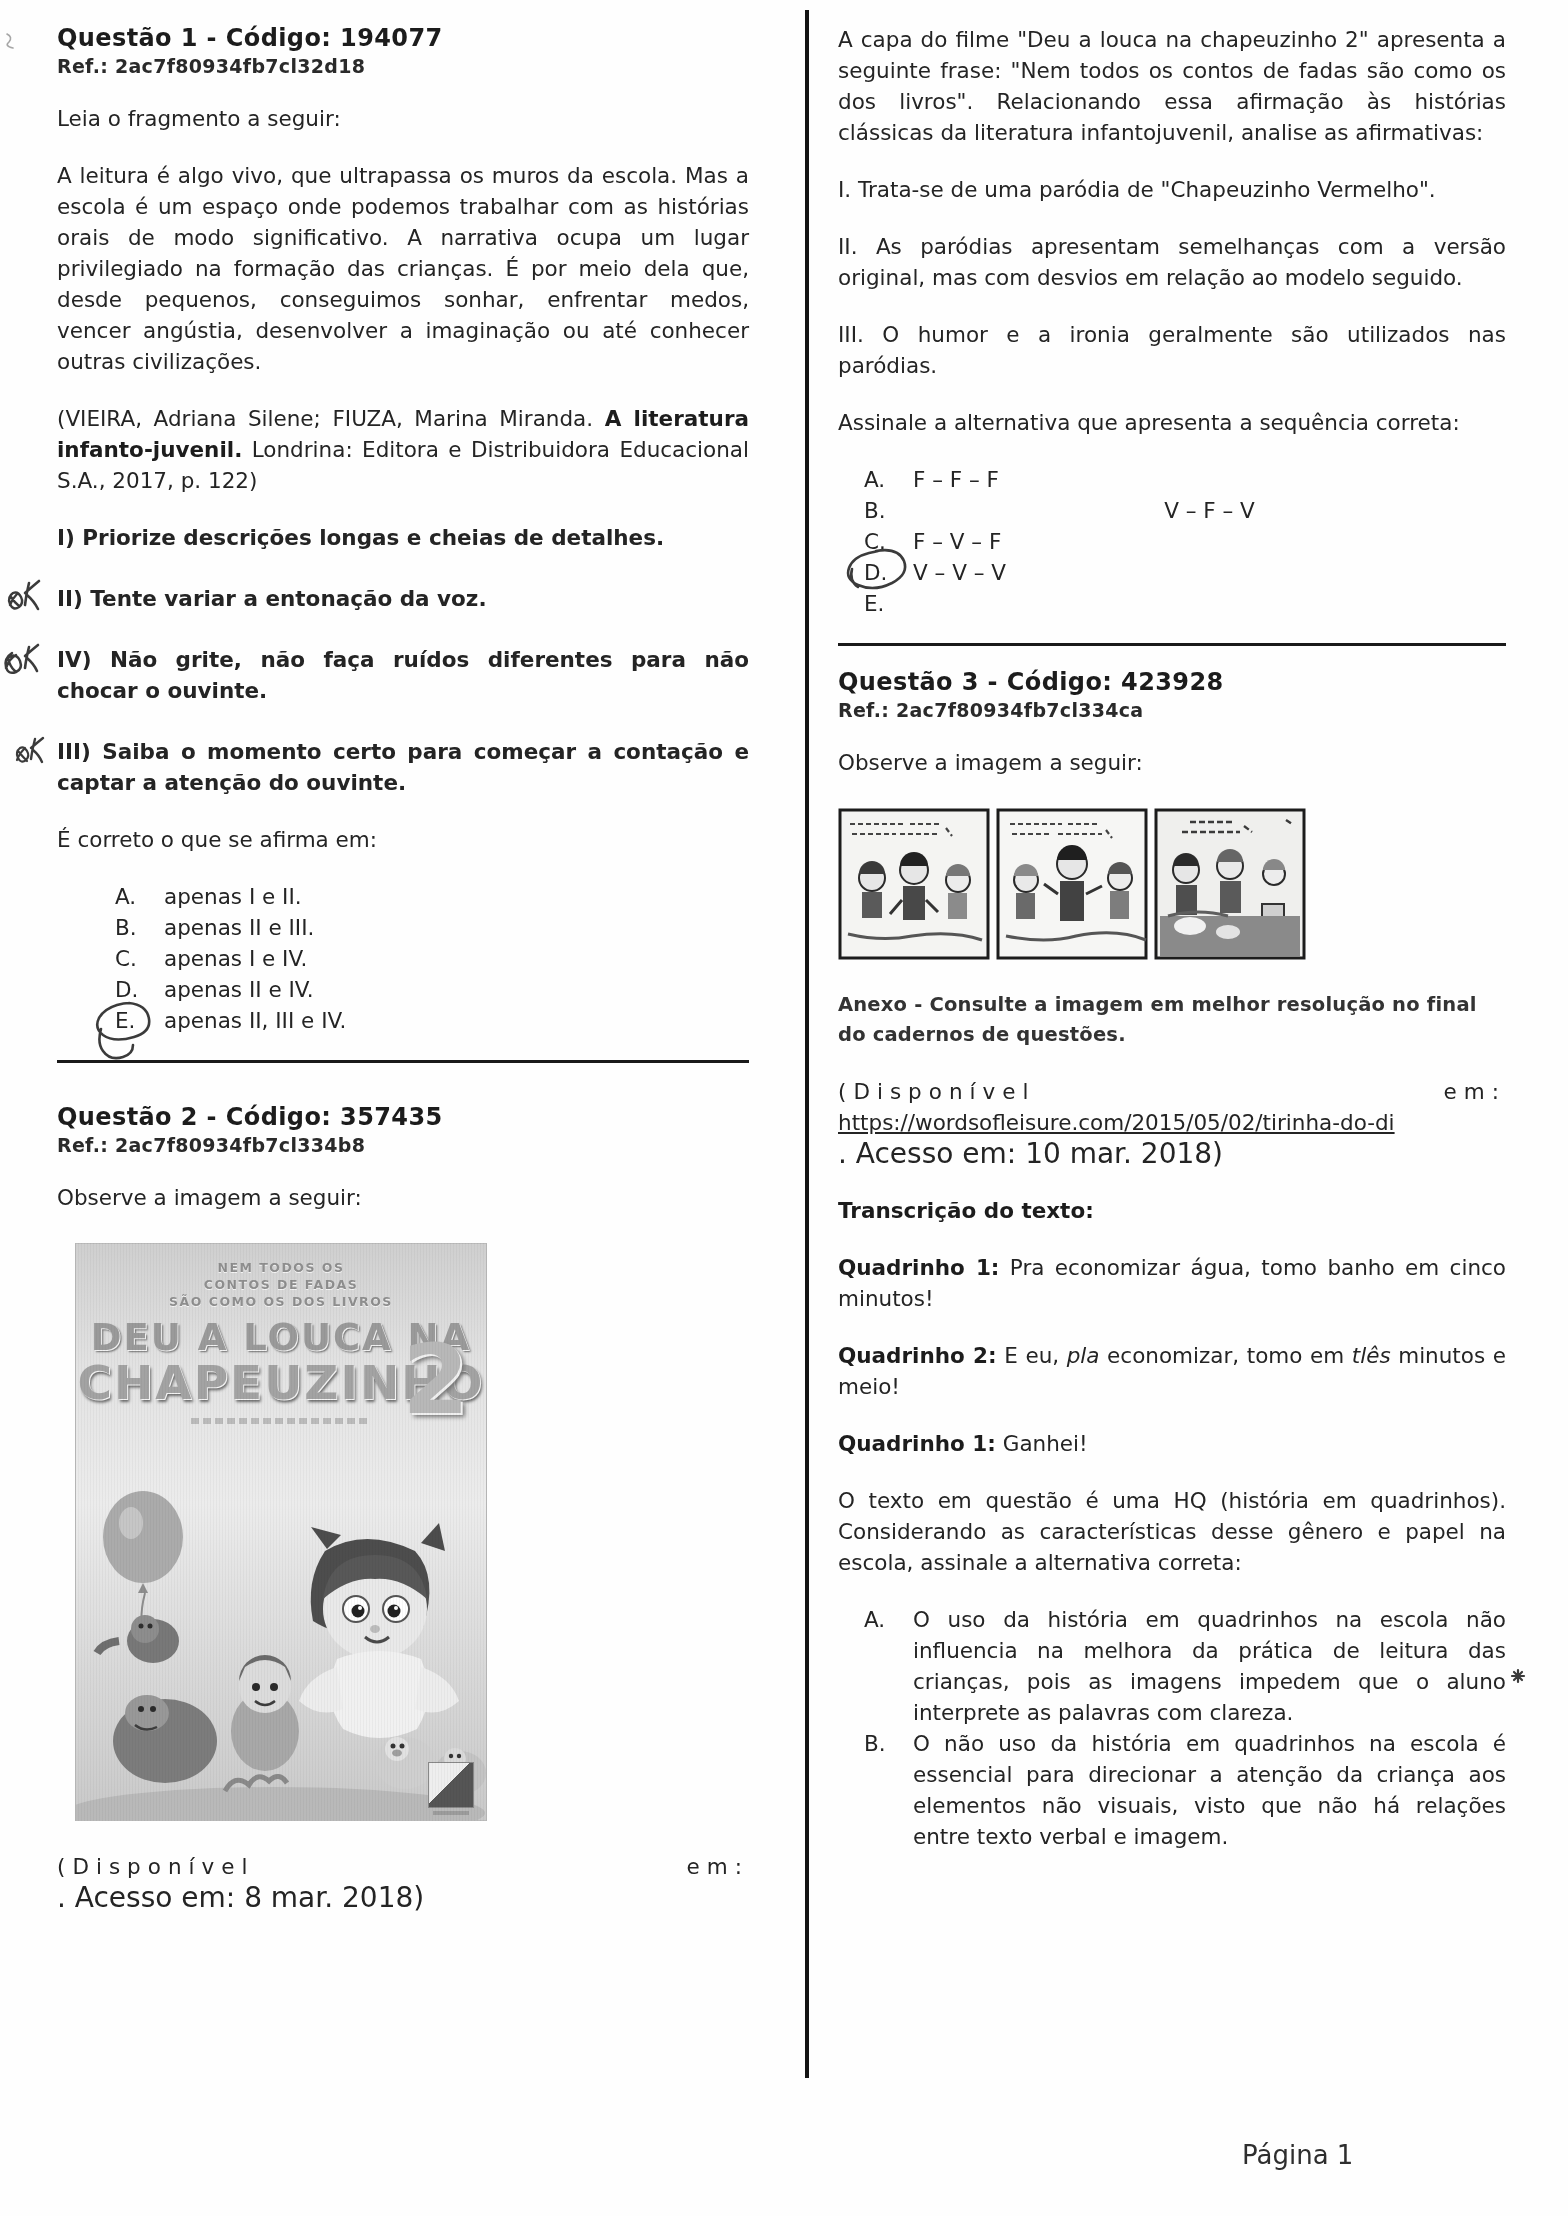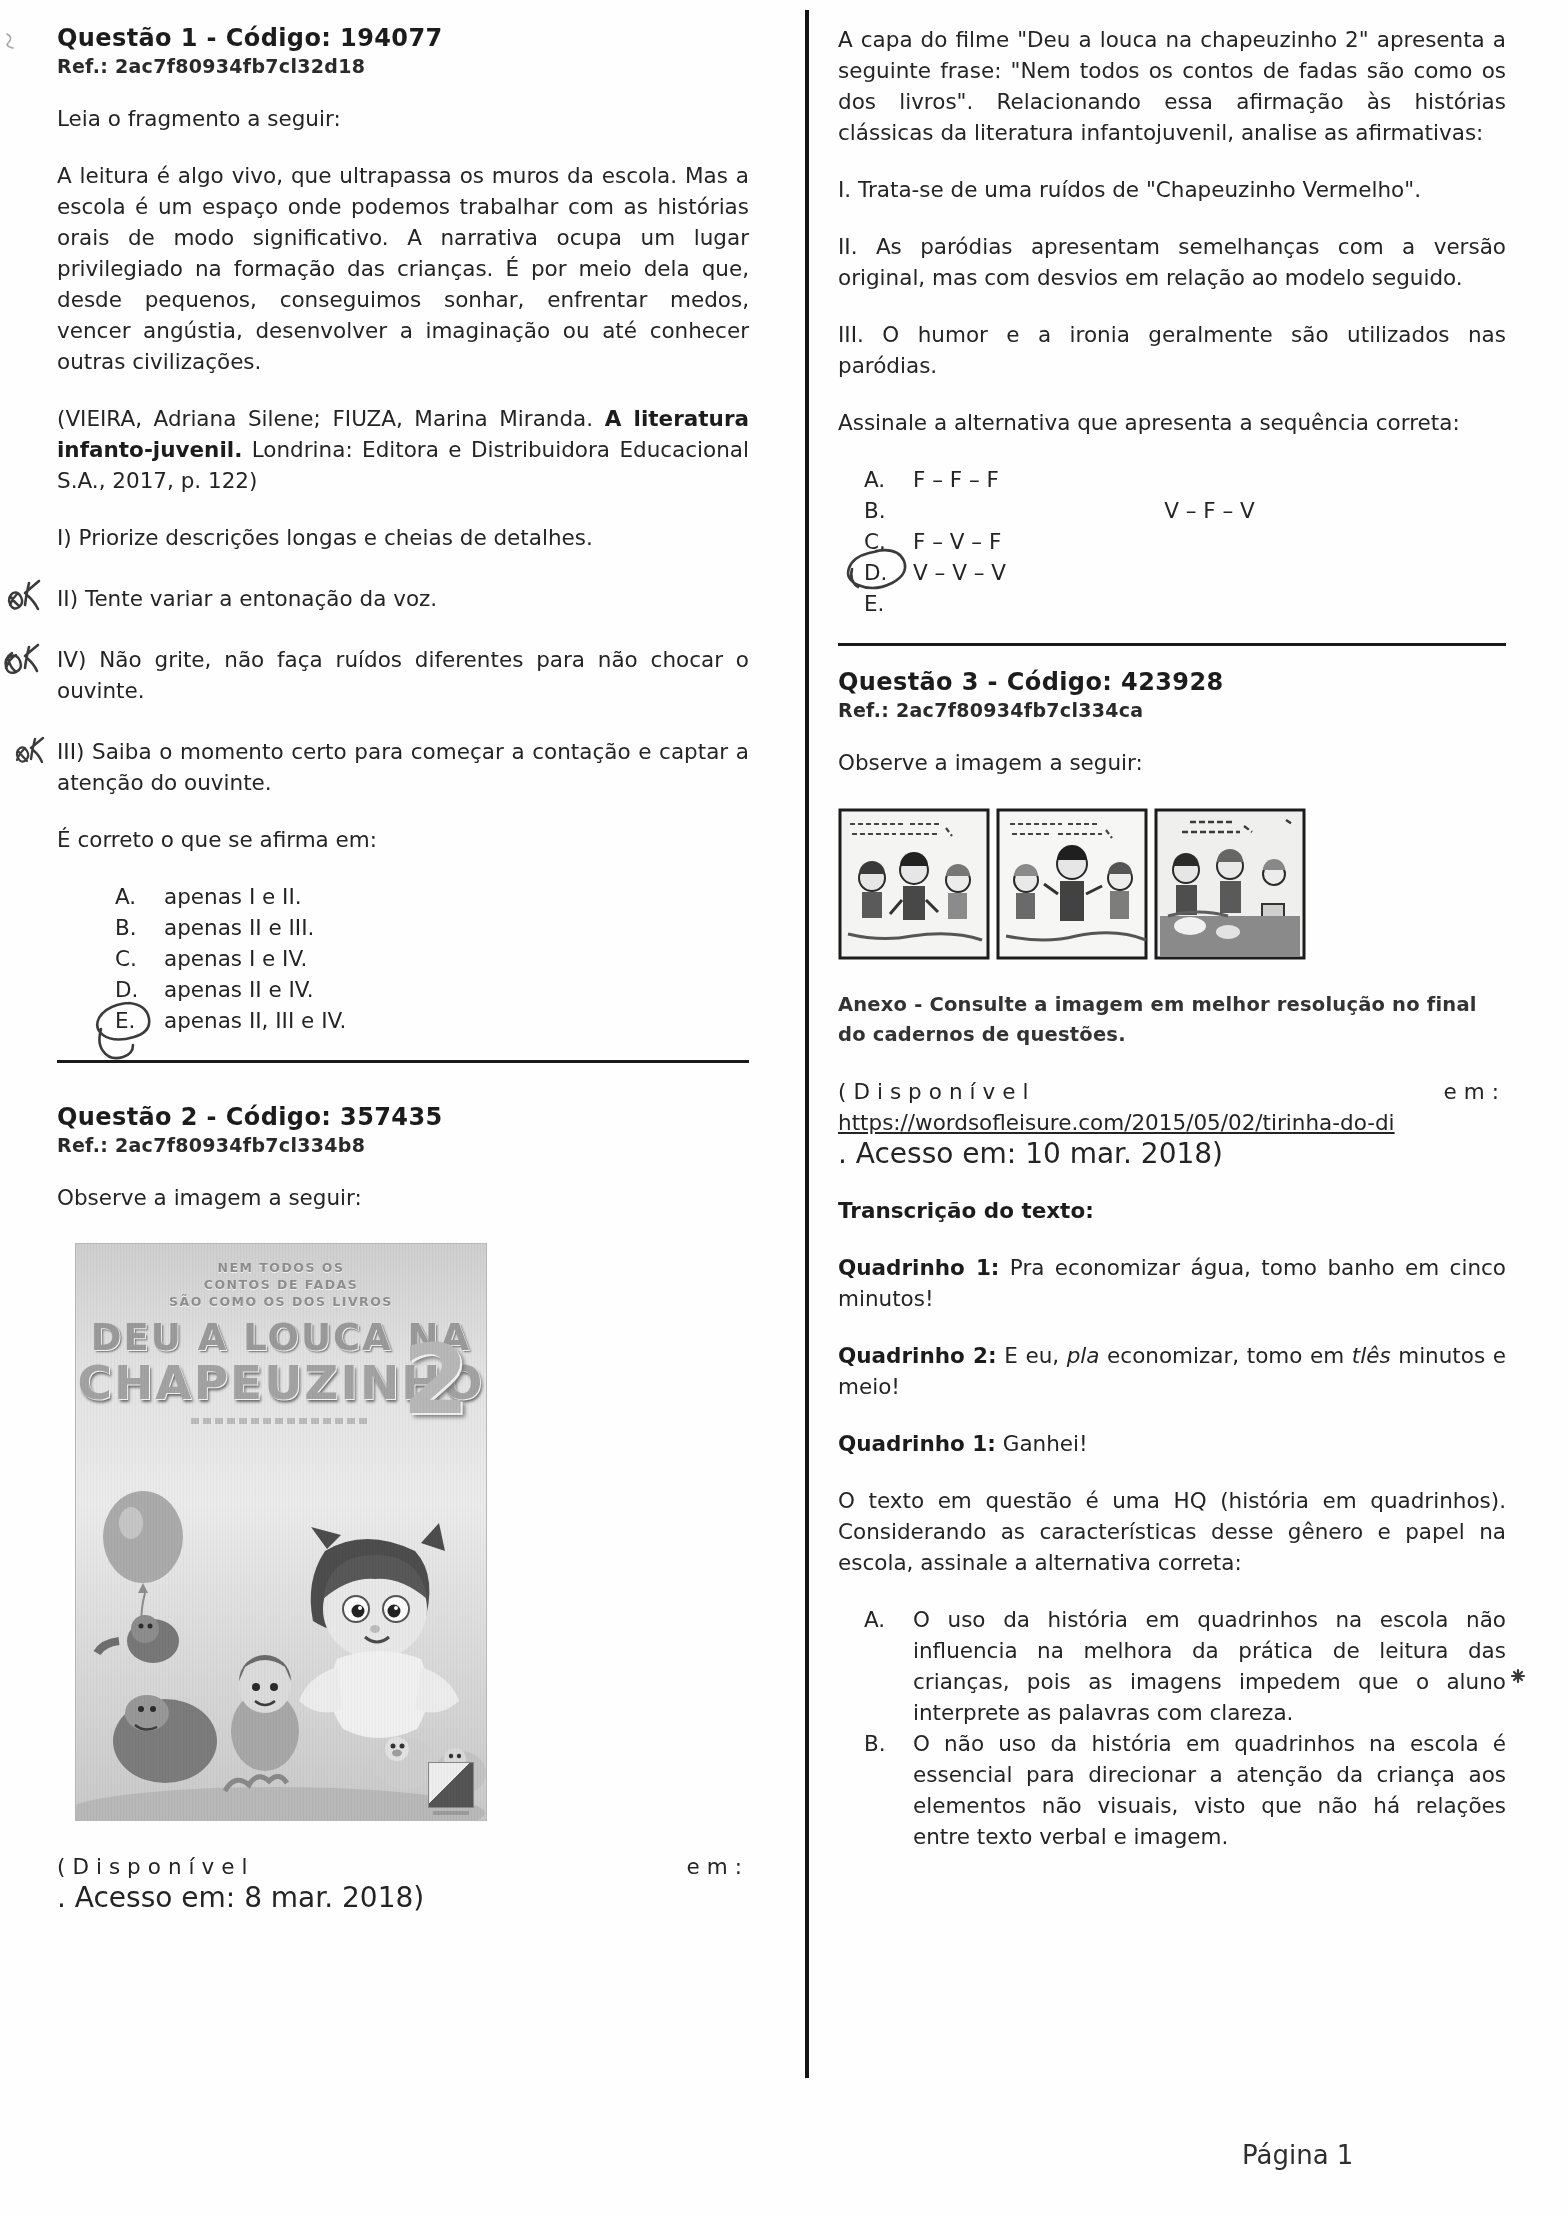--- a/index.html
+++ b/index.html
@@ -12,21 +12,21 @@
   }
   .col{position:absolute;top:0;}
   .col-left{left:57px;width:692px;}
   .col-right{left:838px;width:668px;}
   .v-divider{position:absolute;left:805px;top:10px;width:4px;height:2068px;background:#141414;}
   .h-divider{height:3px;background:#1a1a1a;margin-top:24px;}
   .q-title{font-size:24px;font-weight:bold;color:#1c1c1c;letter-spacing:0.4px;margin-top:0;}
   .q-ref{font-size:19px;font-weight:bold;color:#2a2a2a;letter-spacing:0.3px;margin-top:3px;}
   .para{font-size:21.5px;line-height:31px;text-align:justify;color:#242424;margin-top:26px;}
   .para.no-just{text-align:left;}
-  .item{font-size:21.5px;line-height:31px;text-align:justify;color:#242424;margin-top:30px;position:relative;}
+  .item{font-size:21.5px;line-height:31px;text-align:justify;color:#242424;margin-top:30px;position:relative;font-weight:bold;}
   .opt-list{margin-top:26px;}
   .opt-row{display:flex;font-size:21.5px;line-height:31px;color:#242424;padding-left:58px;}
   .opt-letter{width:49px;flex:none;position:relative;}
   .opt-text{flex:1;text-align:justify;}
   .opt-row.wide{padding-left:26px;}
   .pen{position:absolute;pointer-events:none;}
   .pen path{fill:none;stroke:#3b3b3b;stroke-linecap:round;}
   .src-line1{display:flex;justify-content:space-between;font-size:21.5px;line-height:31px;color:#242424;margin-top:30px;}
   .src-line1 span{letter-spacing:7px;}
   .src-link{font-size:21.5px;line-height:31px;color:#242424;text-decoration:underline;word-break:break-all;}
@@ -219,21 +219,21 @@
   </div>
   <div class="src-access">. Acesso em: 8 mar. 2018)</div>
 </div>
 
 <div class="v-divider"></div>
 
 <div class="col col-right" style="top:24px;">
 
   <div class="para" style="margin-top:0;">A capa do filme "Deu a louca na chapeuzinho 2" apresenta a seguinte frase: "Nem todos os contos de fadas são como os dos livros". Relacionando essa afirmação às histórias clássicas da literatura infantojuvenil, analise as afirmativas:</div>
 
-  <div class="para">I. Trata-se de uma ruídos de "Chapeuzinho Vermelho".</div>
+  <div class="para">I. Trata-se de uma paródia de "Chapeuzinho Vermelho".</div>
   <div class="para">II. As paródias apresentam semelhanças com a versão original, mas com desvios em relação ao modelo seguido.</div>
   <div class="para">III. O humor e a ironia geralmente são utilizados nas paródias.</div>
 
   <div class="para">Assinale a alternativa que apresenta a sequência correta:</div>
 
   <div class="opt-list" style="padding-left:0;">
     <div class="opt-row wide">
       <span class="opt-letter">A.</span>
       <span class="opt-text" style="text-align:left;">F – F – F</span>
     </div>

